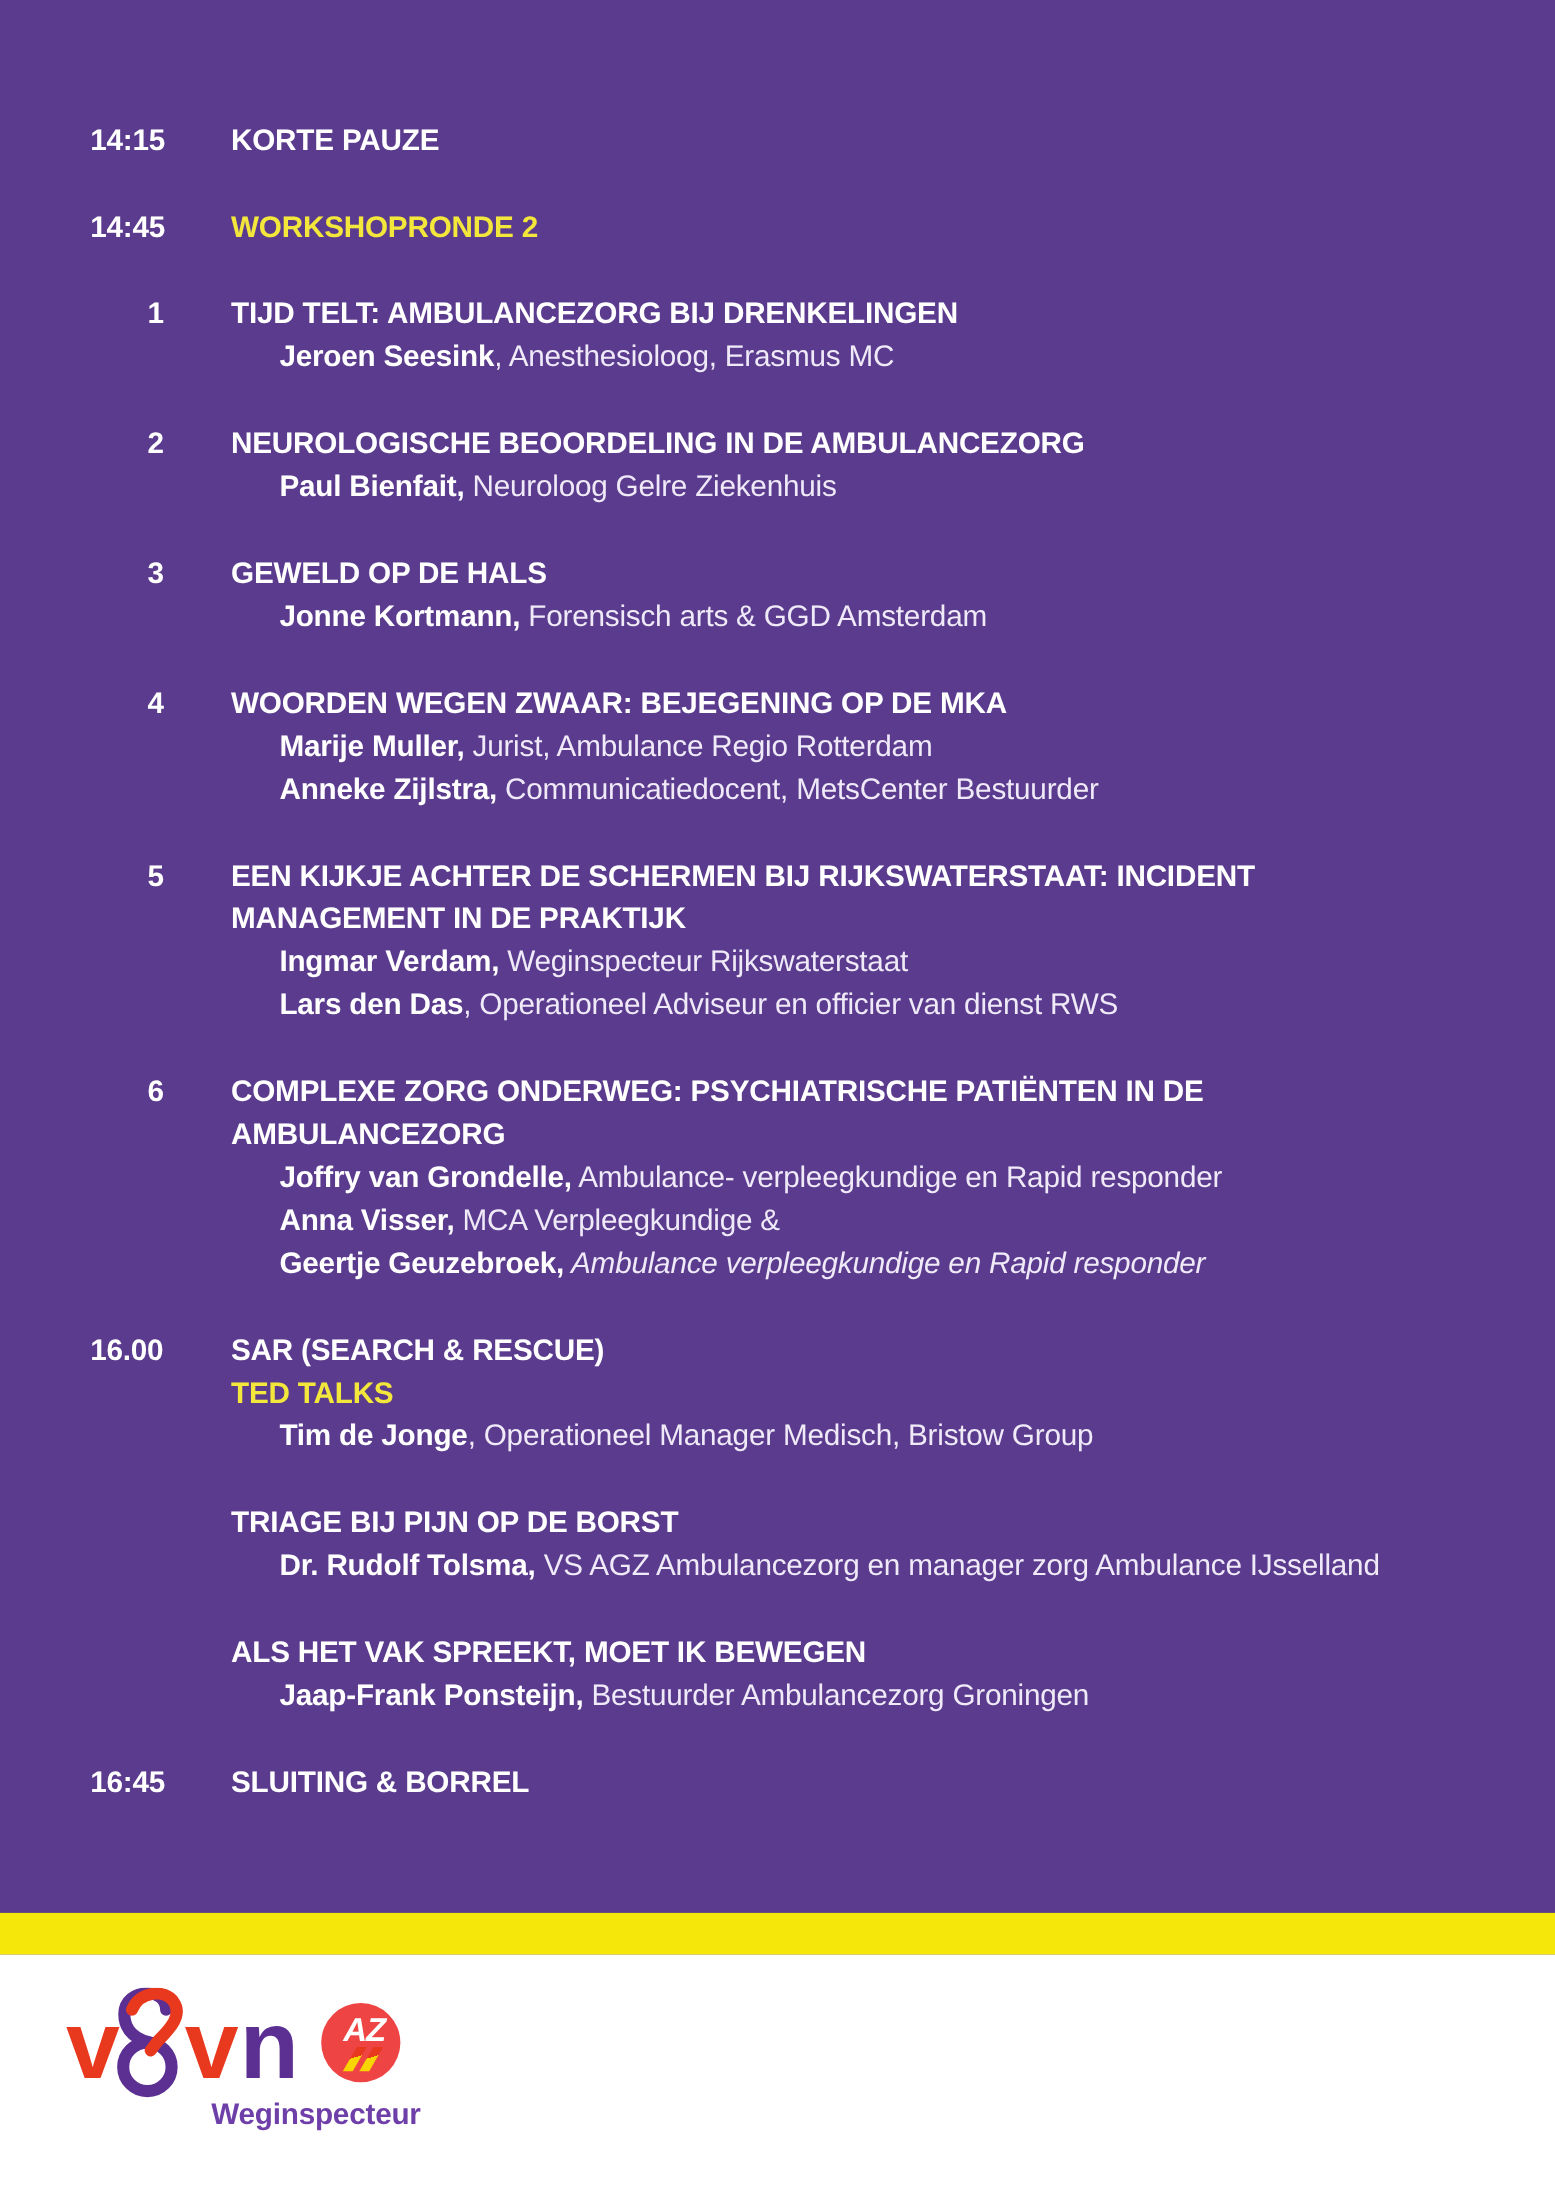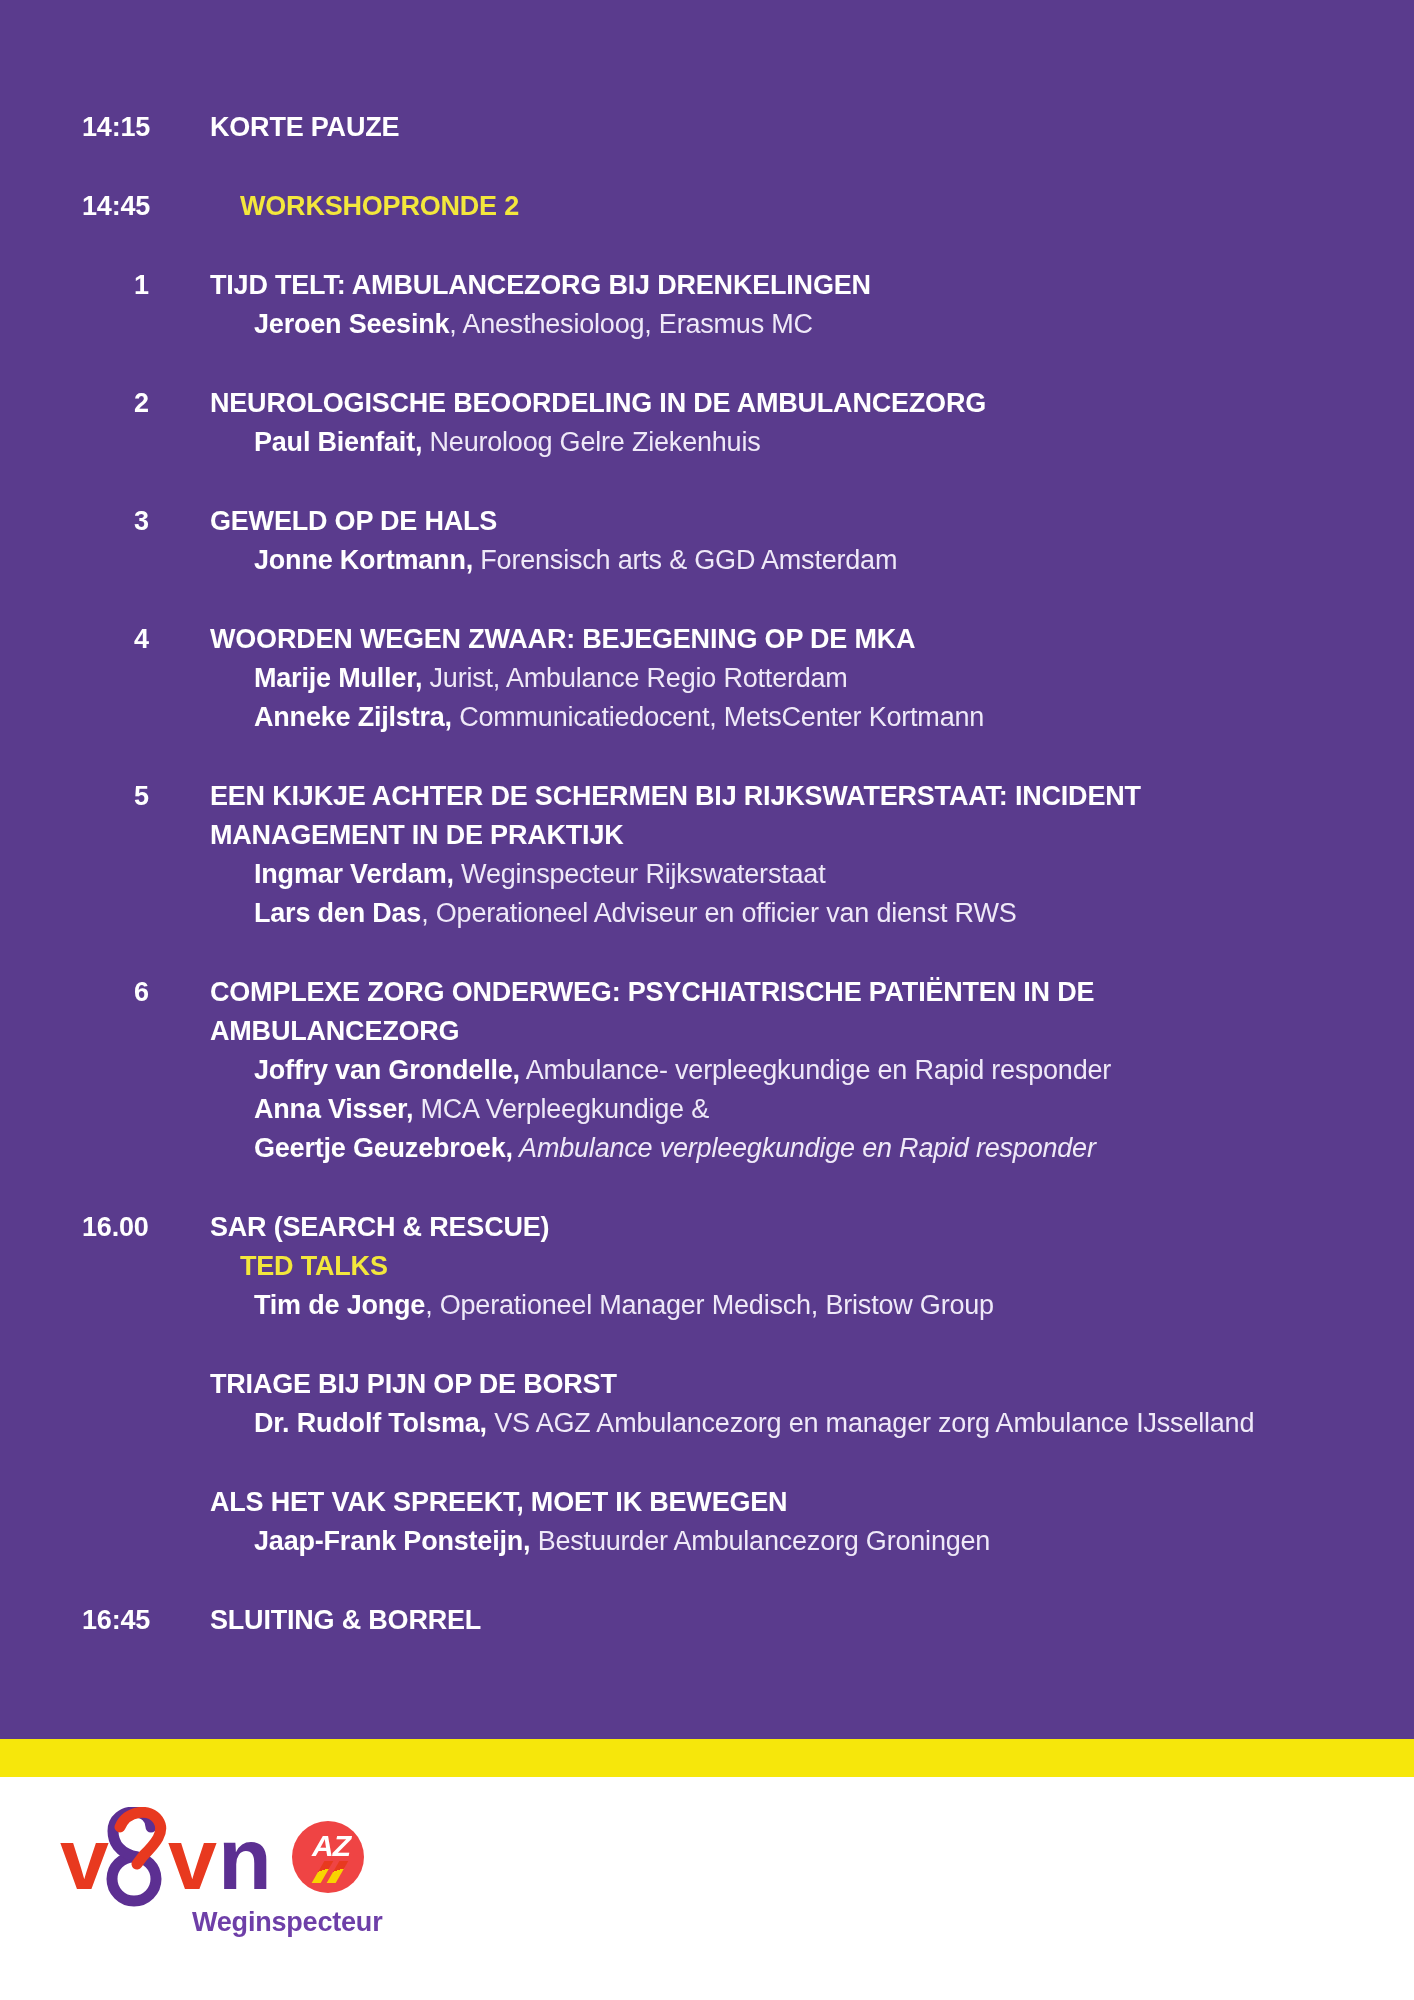--- a/index.html
+++ b/index.html
@@ -5,21 +5,21 @@
   html,body{margin:0;padding:0;background:#ffffff;}
   .page{
     position:relative;width:1414px;height:2000px;background:#5a3b8d;
     font-family:"Liberation Sans",sans-serif;overflow:hidden;padding-left:36px;
   }
   .content{position:absolute;left:82px;top:108px;width:1292px;}
   .row{display:grid;grid-template-columns:128px 1fr;margin-bottom:40px;}
   .lcol{color:#ffffff;font-weight:700;font-size:27px;line-height:39px;letter-spacing:-0.2px;}
   .lcol.num{padding-left:52px;}
   .title{color:#ffffff;font-weight:700;font-size:27px;line-height:39px;letter-spacing:-0.2px;max-width:1060px;}
-  .title.yellow{color:#f3e73c;margin-left:30px;}
+  .title.yellow{color:#f3e73c;}
   .speaker{color:#efe9f8;font-weight:400;font-size:27px;line-height:39px;letter-spacing:-0.2px;}
   .speaker b{color:#ffffff;font-weight:700;margin-left:44px;}
   .speaker .italic{font-style:italic;}
   .band-yellow{position:absolute;left:0;top:1739px;width:1414px;height:38px;background:#f6e70b;}
   .band-white{position:absolute;left:0;top:1777px;width:1414px;height:223px;background:#ffffff;}
   
   .logo{position:absolute;left:60px;top:1815px;width:330px;height:130px;}
   .lchar{position:absolute;top:0;font-size:88px;line-height:88px;font-weight:700;}
   .lred{color:#e8391f;}
   .lpurple{color:#5c2f92;}
@@ -70,21 +70,21 @@
         <div class="title">GEWELD OP DE HALS</div>
         <div class="speaker"><b>Jonne Kortmann,</b><span> Forensisch arts &amp; GGD Amsterdam</span></div>
       </div>
     </div>
 
     <div class="row">
       <div class="lcol num">4</div>
       <div>
         <div class="title">WOORDEN WEGEN ZWAAR: BEJEGENING OP DE MKA</div>
         <div class="speaker"><b>Marije Muller,</b><span> Jurist, Ambulance Regio Rotterdam</span></div>
-        <div class="speaker"><b>Anneke Zijlstra,</b><span> Communicatiedocent, MetsCenter Kortmann</span></div>
+        <div class="speaker"><b>Anneke Zijlstra,</b><span> Communicatiedocent, MetsCenter Bestuurder</span></div>
       </div>
     </div>
 
     <div class="row">
       <div class="lcol num">5</div>
       <div>
         <div class="title">EEN KIJKJE ACHTER DE SCHERMEN BIJ RIJKSWATERSTAAT: INCIDENT MANAGEMENT IN DE PRAKTIJK</div>
         <div class="speaker"><b>Ingmar Verdam,</b><span> Weginspecteur Rijkswaterstaat</span></div>
         <div class="speaker"><b>Lars den Das</b><span>, Operationeel Adviseur en officier van dienst RWS</span></div>
       </div>

